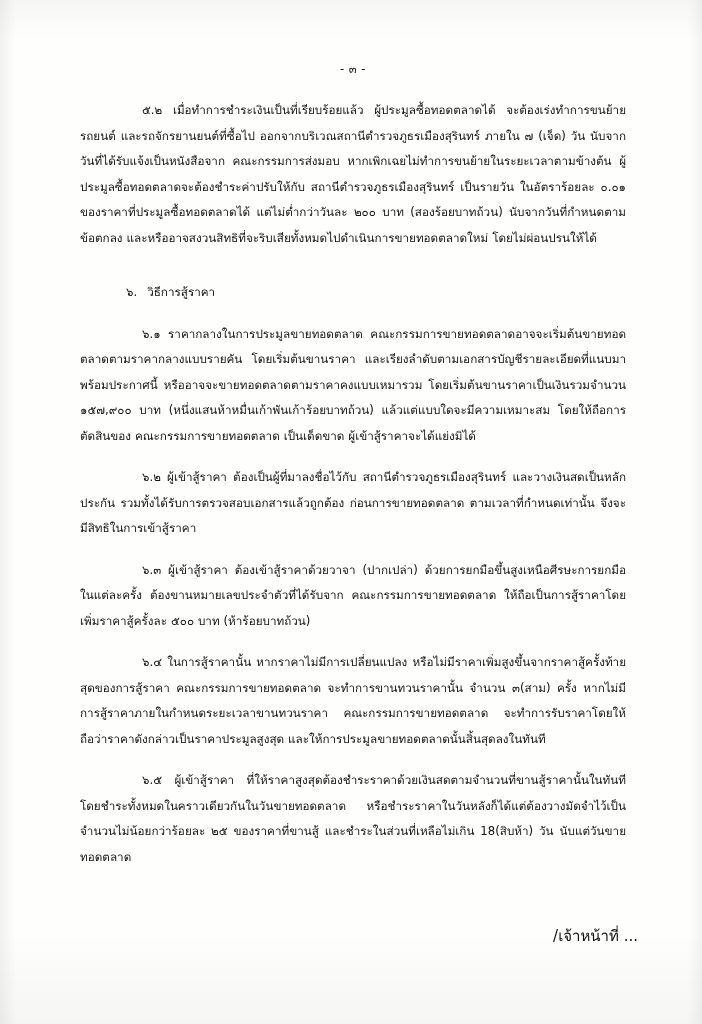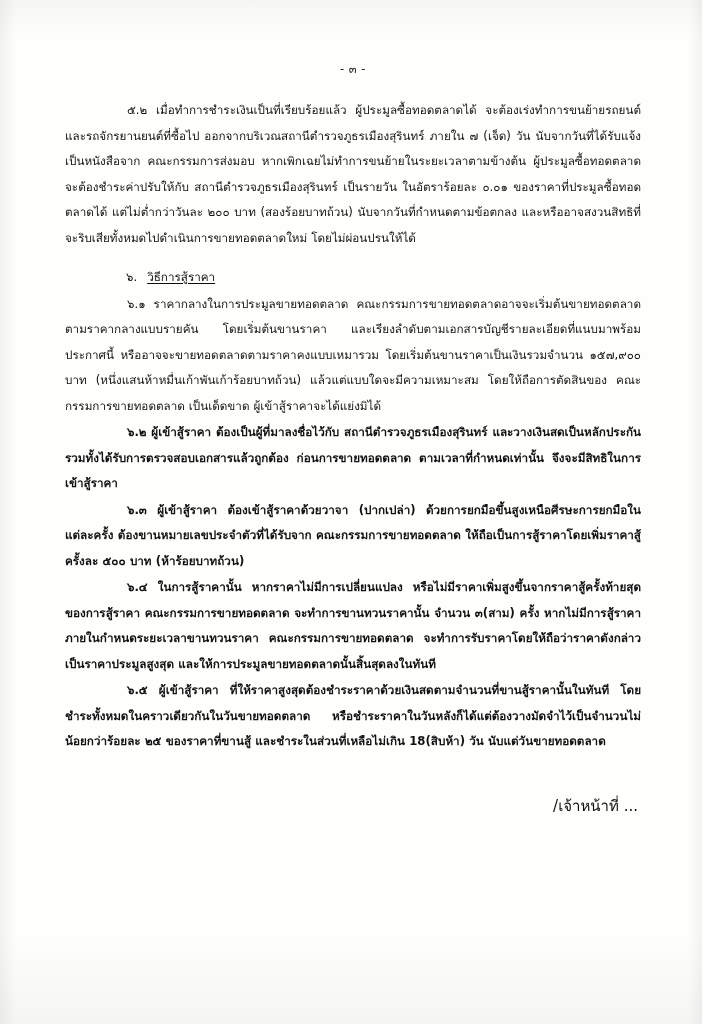--- a/index.html
+++ b/index.html
@@ -38,39 +38,37 @@
     color: #1a1a1a;
     letter-spacing: 0.5px;
     margin-bottom: 20px;
   }
   .para {
     font-size: 11.7px;
     line-height: 25.5px;
     color: #111111;
     text-align: justify;
     text-justify: inter-word;
-    margin: 1px;
+    margin: 16px;
     word-spacing: 0.2px;
   }
   .para + .para {
     margin-top: 0px;
-    font-weight: bold;
   }
   .indent {
     text-indent: 62px;
   }
   .heading {
     font-size: 11.7px;
     line-height: 25.5px;
     color: #0d0d0d;
     margin: 0;
     text-indent: 62px;
   }
   .heading .underline {
-    text-decoration: underline;
     text-underline-offset: 2px;
   }
   .heading .num {
     margin-right: 10px;
   }
   .spacer-sm { height: 8px; }
   .spacer-md { height: 13px; }
   .footer-note {
     font-size: 15px;
     line-height: 25.5px;

